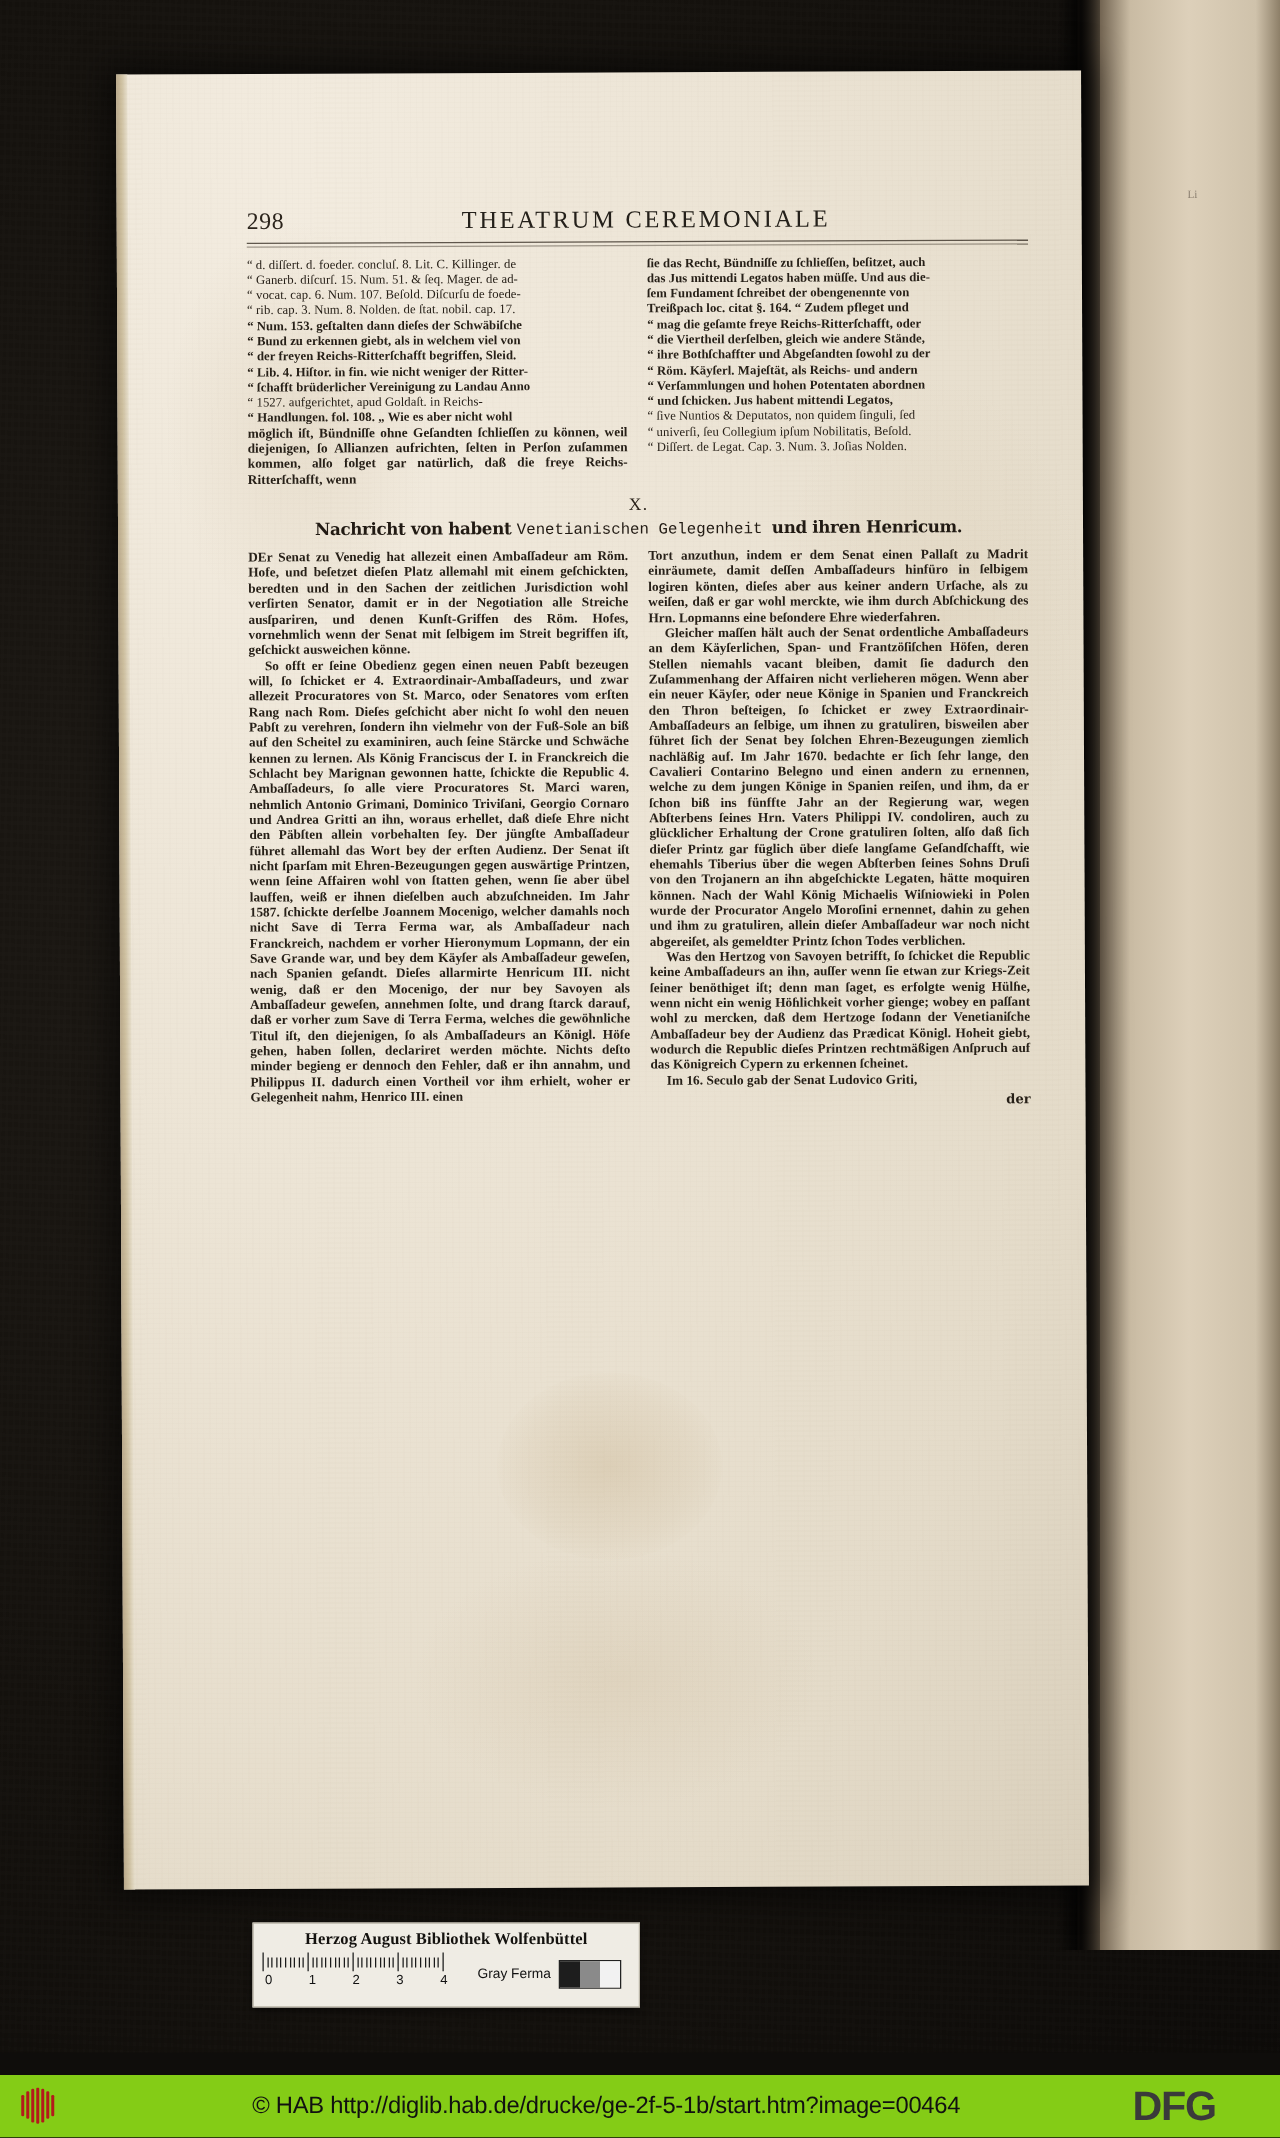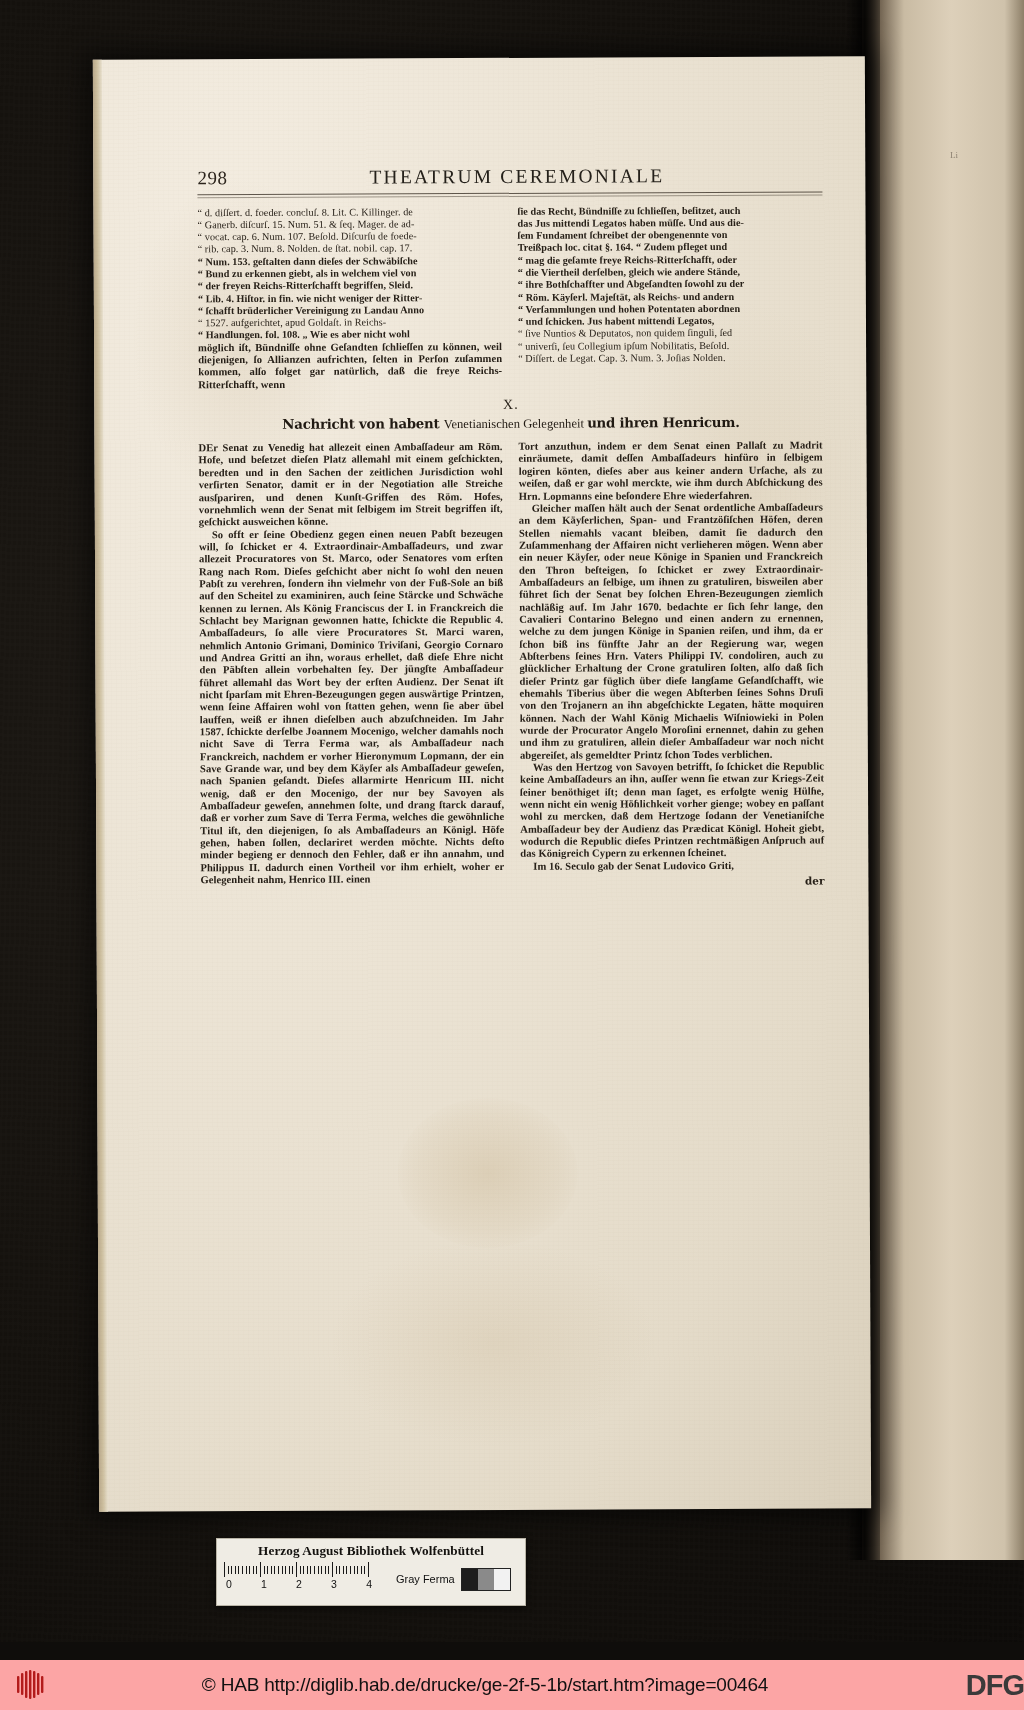--- a/index.html
+++ b/index.html
@@ -99,27 +99,27 @@
   .rom{font-family:"Liberation Serif",serif;font-weight:400;letter-spacing:0;}
 
   
   .sect-num{text-align:center;font-size:14px;color:#2a231b;margin-top:7px;
             font-family:"Liberation Serif",serif;letter-spacing:1px;}
   .sect-title{
     text-align:center;margin-top:2px;margin-bottom:5px;
     font-size:13.4px;color:#211a13;
     font-family:"DejaVu Serif",serif;font-weight:700;letter-spacing:-.3px;
   }
-  .sect-title .rom{font-weight:400;font-size:12.6px;font-family:Liberation Serif, serif;}
+  .sect-title .rom{font-weight:400;font-size:12.6px;font-family:Liberation Mono, monospace;}
   .catchword{text-align:right;font-size:10.4px;margin-top:3px;color:#272018;
              font-family:"DejaVu Serif",serif;font-weight:600;}
 
   
   .card{
-    position:absolute;left:216px;top:1538px;width:308px;height:66px;
+    position:absolute;left:202px;top:1538px;width:308px;height:66px;
     background:#efece4;border:1px solid #b9b4a6;
     box-shadow:0 2px 7px rgba(0,0,0,.6);
   }
   .card-title{
     text-align:center;font-family:"Liberation Serif",serif;font-weight:700;
     font-size:13.2px;color:#14120f;margin-top:4px;letter-spacing:.1px;
   }
   .card-body{display:flex;align-items:center;margin-top:3px;padding:0 7px;}
   .ruler{width:168px;position:relative;height:34px;}
   .ticks{position:relative;height:15px;}
@@ -128,31 +128,31 @@
   .rnums{display:flex;justify-content:space-between;width:146px;margin-left:2px;
          font-family:"Liberation Sans",sans-serif;font-size:10.5px;color:#111;margin-top:1px;}
   .gs-label{font-family:"Liberation Sans",sans-serif;font-size:11px;color:#111;
             margin:0 6px 0 4px;white-space:nowrap;}
   .gs-swatches{display:flex;border:1px solid #222;}
   .gs-swatches span{width:16px;height:21px;display:block;}
 
   
   .footer{
     position:absolute;left:0;bottom:0;width:1024px;height:50px;
-    background:#fca5a5;display:flex;align-items:center;
+    background:#84cc16;display:flex;align-items:center;
   }
   .hab-mark{width:64px;text-align:center;}
   .hab-mark svg{display:block;margin:0 auto;}
   .footer-url{
     flex:1;text-align:center;font-family:"Liberation Sans",sans-serif;
     font-size:19px;color:#111;letter-spacing:-.2px;
   }
   .dfg{
-    width:118px;text-align:right;font-family:"Liberation Sans",sans-serif;
-    font-weight:700;font-size:29px;color:#3a3a3a;letter-spacing:-1px;
+    width:118px;text-align:left;font-family:"Liberation Sans",sans-serif;
+    font-weight:700;font-size:33px;color:#3a3a3a;letter-spacing:-1px;
   }
   .footer-dark{position:absolute;left:0;bottom:50px;width:1024px;height:18px;background:#0f0d0b;}
 </style>
 </head>
 <body>
 
 <div class="scan-bg">
   <div class="bg-noise"></div>
 </div>
 

